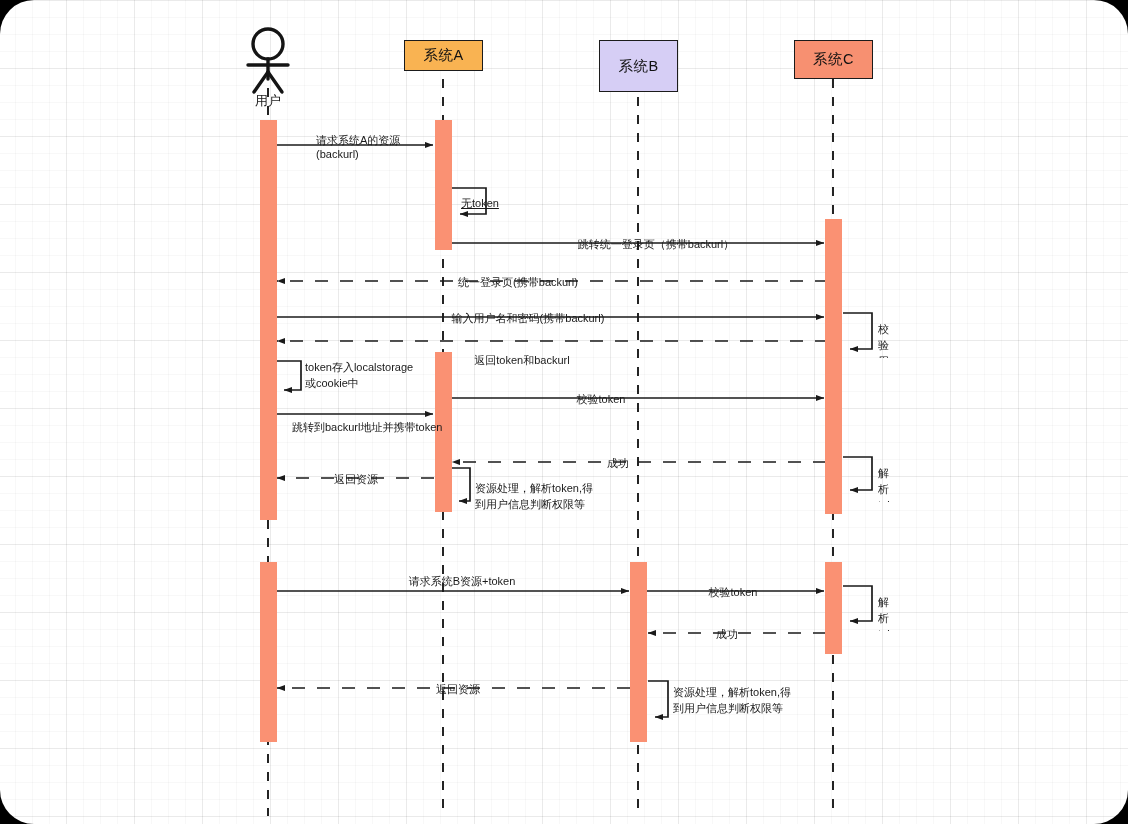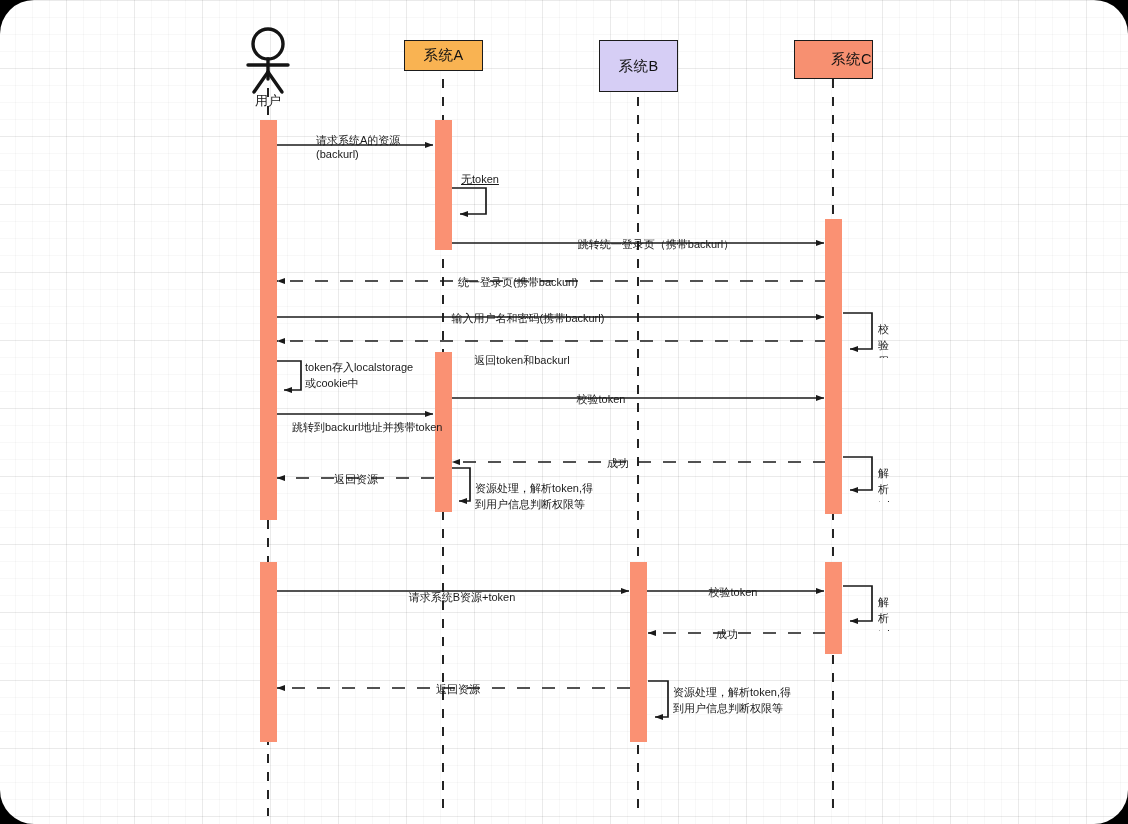--- a/index.html
+++ b/index.html
@@ -23,21 +23,21 @@
 
   
   .pbox{
     position:absolute;box-sizing:border-box;
     border:1.6px solid #1b1b1b;
     display:flex;align-items:center;justify-content:center;
     font-size:14.5px;color:#111;letter-spacing:.5px;
   }
   .pbox.a{background:#F9B352;}
   .pbox.b{background:#D6CEF5;}
-  .pbox.c{background:#F79071;justify-content:flex-end;}
+  .pbox.c{background:#F79071;}
 
   
   .act{position:absolute;background:#FA9173;}
 
   
   .lbl{
     position:absolute;font-size:11px;color:#1a1a1a;white-space:nowrap;
     line-height:1.35;background:transparent;
   }
   .lbl.ctr{transform:translateX(-50%);}
@@ -144,21 +144,21 @@
     <div class="act" style="left:435px;top:352px;width:17px;height:160px;"></div>
 
     <div class="act" style="left:630px;top:562px;width:17px;height:180px;"></div>
 
     <div class="act" style="left:825px;top:219px;width:17px;height:295px;"></div>
     <div class="act" style="left:825px;top:562px;width:17px;height:92px;"></div>
 
     <div class="lbl" style="left:316px;top:133px;">请求系统A的资源</div>
     <div class="lbl" style="left:316px;top:147px;">(backurl)</div>
 
-    <div class="lbl" style="left:461px;top:172px;text-decoration:underline;">无token</div>
+    <div class="lbl" style="left:461px;top:196px;text-decoration:underline;">无token</div>
 
     <div class="lbl ctr" style="left:617px;top:237px;margin-left:39px;">跳转统一登录页（携带backurl）</div>
 
     <div class="lbl ctr" style="left:518px;top:275px;">统一登录页(携带backurl)</div>
 
     <div class="lbl ctr" style="left:528px;top:311px;">输入用户名和密码(携带backurl)</div>
 
     <div class="lbl ctr" style="left:522px;top:353px;">返回token和backurl</div>
 
     <div class="note clip" style="left:878px;top:322px;width:12px;height:36px;">校验用户
@@ -174,21 +174,21 @@
     <div class="note clip" style="left:878px;top:466px;width:12px;height:36px;">解析token
 校验</div>
 
     <div class="lbl ctr" style="left:618px;top:456px;">成功</div>
 
     <div class="note" style="left:475px;top:481px;">资源处理，解析token,得
 到用户信息判断权限等</div>
 
     <div class="lbl ctr" style="left:356px;top:472px;">返回资源</div>
 
-    <div class="lbl ctr" style="left:462px;top:590px;">请求系统B资源+token</div>
+    <div class="lbl ctr" style="left:462px;top:574px;">请求系统B资源+token</div>
 
     <div class="lbl ctr" style="left:733px;top:585px;">校验token</div>
 
     <div class="note clip" style="left:878px;top:595px;width:12px;height:36px;">解析token
 校验</div>
 
     <div class="lbl ctr" style="left:727px;top:627px;">成功</div>
 
     <div class="note" style="left:673px;top:685px;">资源处理，解析token,得
 到用户信息判断权限等</div>

